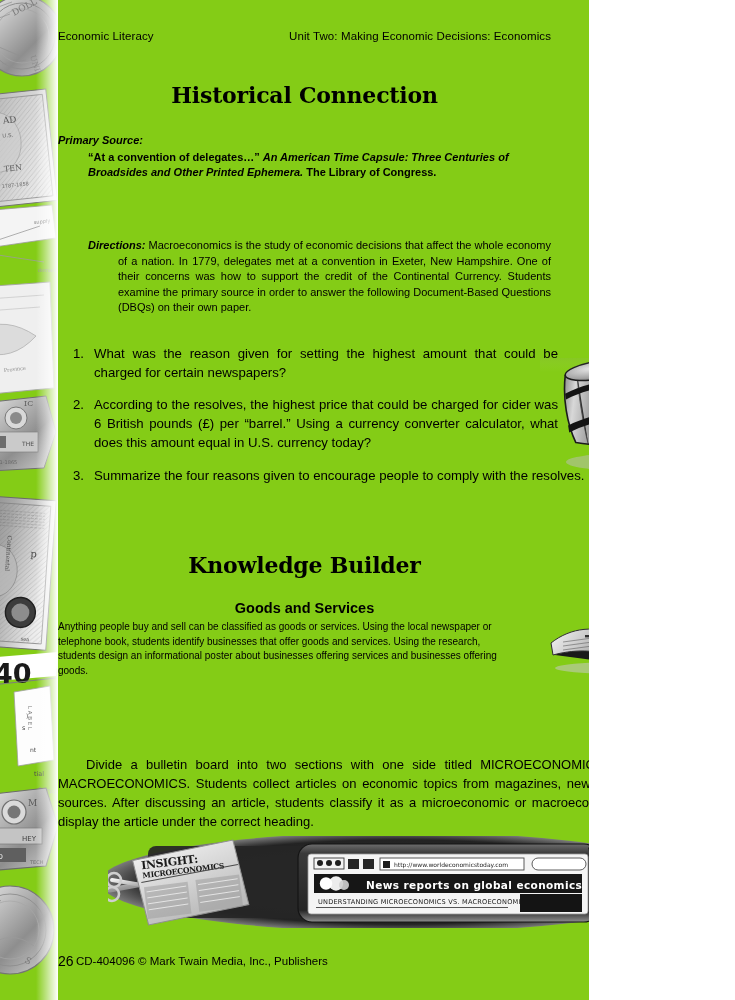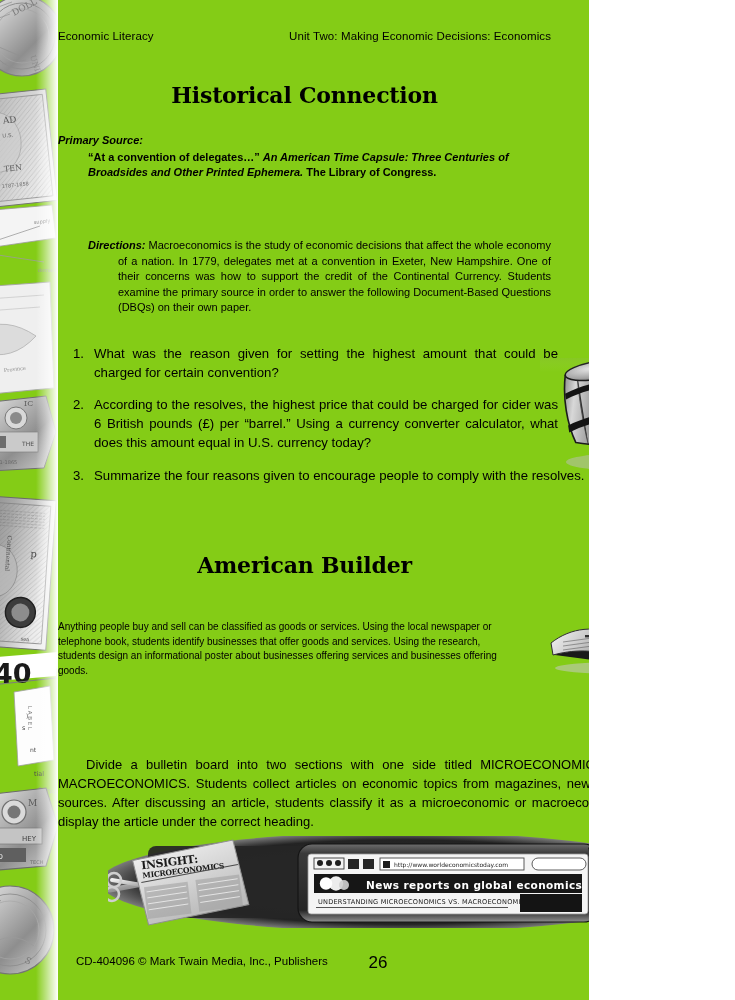--- a/index.html
+++ b/index.html
@@ -163,21 +163,21 @@
 
   
   #footer {
     position: absolute;
     left: 58px;
     top: 955px;
     width: 640px;
     font-size: 11.5px;
   }
   #footer .fl { position: absolute; left: 18px; top: 0; white-space: nowrap; text-align: center; }
-  #footer .fc { position: absolute; left: 0; top: -2px; width: 640px; text-align: center; font-size: 17px; }
+  #footer .fc { position: absolute; left: 0; top: -2px; width: 640px; text-align: left; font-size: 14px; }
 </style>
 </head>
 <body>
 
 <div id="page">
 
   <div id="margin-art">
     <svg viewBox="0 0 58 1000" width="58" height="1000" xmlns="http://www.w3.org/2000/svg" aria-hidden="true">
       <defs>
         <linearGradient id="fadeR" x1="0" y1="0" x2="1" y2="0">
@@ -321,21 +321,21 @@
     <span id="ps-cite"><span>“At a convention of delegates…” </span><span class="ital">An American Time Capsule: Three Centuries of Broadsides and Other Printed Ephemera.</span><span> The Library of Congress.</span></span>
   </div>
 
   <div id="directions" class="block">
     <span class="body-wrap"><span class="lead">Directions:</span><span> Macroeconomics is the study of economic decisions that affect the whole economy of a nation. In 1779, delegates met at a convention in Exeter, New Hampshire. One of their concerns was how to support the credit of the Continental Currency. Students examine the primary source in order to answer the following Document-Based Questions (DBQs) on their own paper.</span></span>
   </div>
 
   <div id="questions">
     <div class="q">
       <span class="num">1.</span>
-      <span class="txt">What was the reason given for setting the highest amount that could be charged for certain convention?</span>
+      <span class="txt">What was the reason given for setting the highest amount that could be charged for certain newspapers?</span>
     </div>
     <div class="q">
       <span class="num">2.</span>
       <span class="txt">According to the resolves, the highest price that could be charged for cider was 6 British pounds (£) per “barrel.” Using a currency converter calculator, what does this amount equal in U.S. currency today?</span>
     </div>
     <div class="q wide">
       <span class="num">3.</span>
       <span class="txt">Summarize the four reasons given to encourage people to comply with the resolves.</span>
     </div>
   </div>
@@ -397,22 +397,23 @@
         <path d="M57 78 C84 70 114 70 139 78 L139 85 C114 77 84 77 57 85 Z" fill="#0e0e0e"></path>
         <ellipse cx="98" cy="99" rx="37" ry="11" fill="url(#lidG)" stroke="#151515" stroke-width="1.6"></ellipse>
         <path d="M70 98 L126 100" stroke="#5e5e5e" stroke-width="2" opacity="0.8"></path>
         <ellipse cx="98" cy="30" rx="36" ry="9" fill="#d6d6d6" opacity="0.45"></ellipse>
       </g>
 
       <rect x="0" y="0" width="160" height="14" fill="url(#shadeG)" opacity="0.18"></rect>
     </svg>
   </div>
 
-  <div id="title-knowledge" class="display-title">American Builder</div>
-
+  <div id="title-knowledge" class="display-title">Knowledge Builder</div>
+
+  <div id="head-goods" class="sub-head">Goods and Services</div>
 
   <div id="para-goods" class="block">
     <span class="wrapshape"></span>
     <span class="ptext">Anything people buy and sell can be classified as goods or services. Using the local newspaper or telephone book, students identify businesses that offer goods and services. Using the research, students design an informational poster about businesses offering services and businesses offering goods.</span>
   </div>
 
   <div id="illus-book" class="illus">
     <svg viewBox="0 0 155 60" xmlns="http://www.w3.org/2000/svg" aria-hidden="true">
       <defs>
         <linearGradient id="pageL" x1="0" y1="0" x2="1" y2="0.4">

